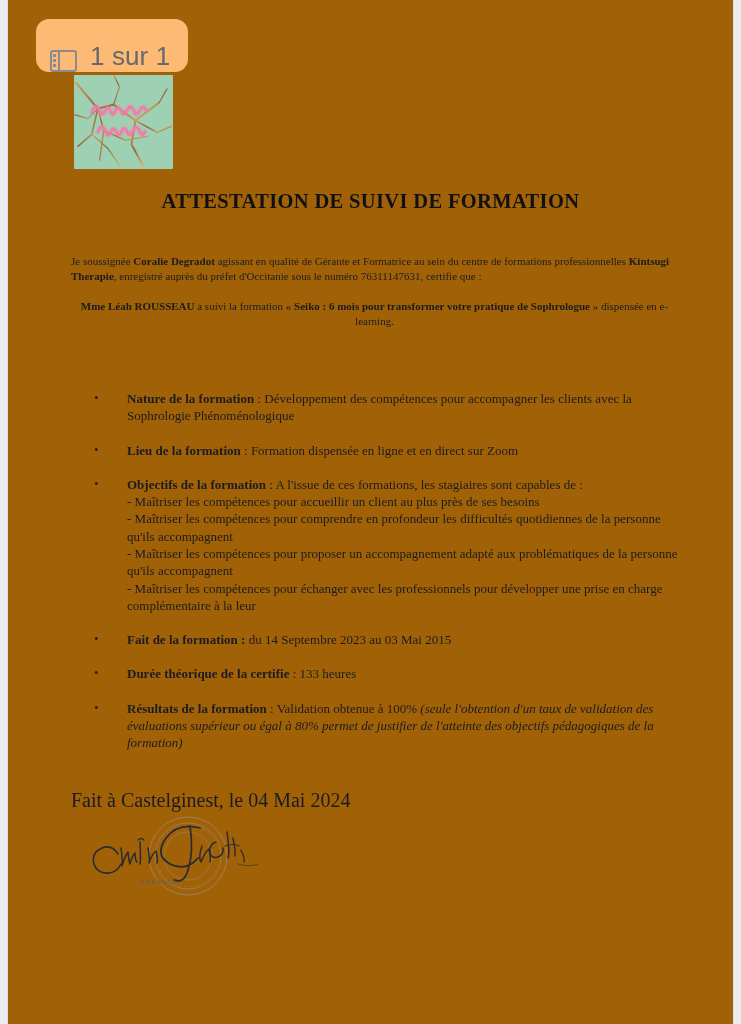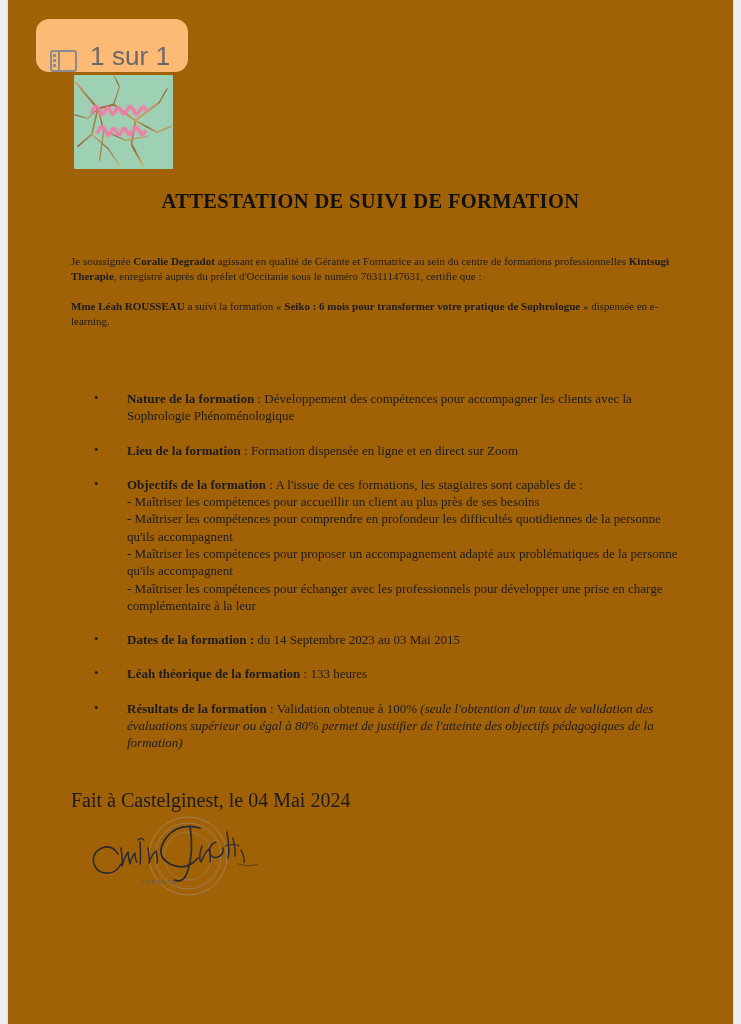--- a/index.html
+++ b/index.html
@@ -150,20 +150,21 @@
     line-height: 1.33;
     text-align: left;
     color: #1b1b20;
   }
   .para {
     margin: 0 0 14px 0;
   }
   .para.second {
     margin-top: 16px;
     margin-bottom: 0;
+    text-align: center;
   }
   b, strong { font-weight: bold; }
   .ital { font-style: italic; }
 
   
   .bullets {
     position: absolute;
     left: 63px;
     right: 52px;
     top: 390px;
@@ -288,25 +289,25 @@
 
       <div class="bullet-item">
         <b>Objectifs de la formation</b><span> : </span><span>A l'issue de ces formations, les stagiaires sont capables de :</span>
         <span class="bullet-line">- Maîtriser les compétences pour accueillir un client au plus près de ses besoins</span>
         <span class="bullet-line">- Maîtriser les compétences pour comprendre en profondeur les difficultés quotidiennes de la personne qu'ils accompagnent</span>
         <span class="bullet-line">- Maîtriser les compétences pour proposer un accompagnement adapté aux problématiques de la personne qu'ils accompagnent</span>
         <span class="bullet-line">- Maîtriser les compétences pour échanger avec les professionnels pour développer une prise en charge complémentaire à la leur</span>
       </div>
 
       <div class="bullet-item">
-        <b>Dates de la formation :</b><span> </span><span>du 14 Septembre 2023 au 03 Mai 2015</span>
-      </div>
-
-      <div class="bullet-item">
-        <b>Léah théorique de la formation</b><span> : </span><span>133 heures</span>
+        <b>Fait de la formation :</b><span> </span><span>du 14 Septembre 2023 au 03 Mai 2015</span>
+      </div>
+
+      <div class="bullet-item">
+        <b>Durée théorique de la certifie</b><span> : </span><span>133 heures</span>
       </div>
 
       <div class="bullet-item">
         <b>Résultats de la formation</b><span> : </span><span>Validation obtenue à 100% </span><span class="ital">(seule l'obtention d'un taux de validation des évaluations supérieur ou égal à 80% permet de justifier de l'atteinte des objectifs pédagogiques de la formation)</span>
       </div>
 
     </div>
 
     <div class="closing">Fait à Castelginest, le 04 Mai 2024</div>
 

